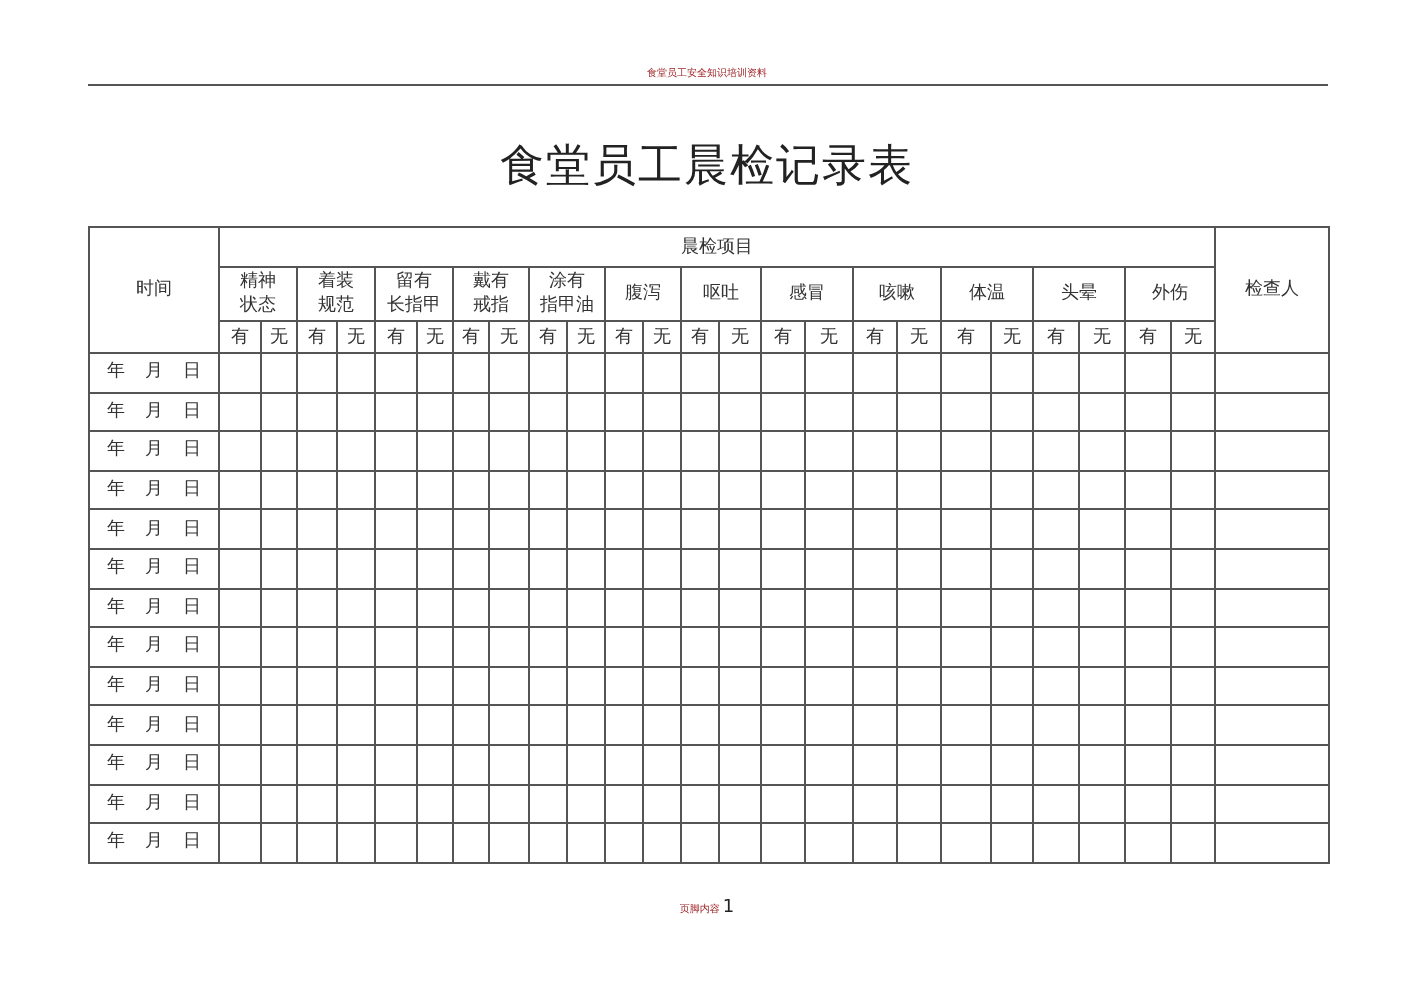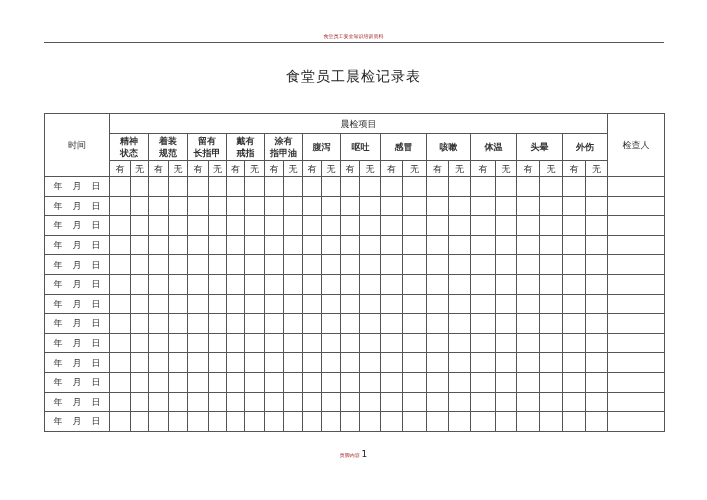--- a/index.html
+++ b/index.html
@@ -1,19 +1,19 @@
 <!DOCTYPE html>
 <html><head>
 <meta charset="utf-8">
 <style>
   html,body{margin:0;padding:0;background:#fff;}
   body{width:707px;height:500px;position:relative;overflow:hidden;font-family:"DejaVu Serif",serif;color:#333;}
   .topline{position:absolute;left:44px;top:42px;width:620px;height:0;border-top:1px solid #555;}
   .header-note{position:absolute;left:0;width:707px;top:33px;text-align:center;font-size:5px;color:#a0262a;font-family:"DejaVu Sans",sans-serif;}
-  .title{position:absolute;left:0;width:707px;top:68px;text-align:center;font-size:14px;color:#222;letter-spacing:1px;}
+  .title{position:absolute;left:0;width:707px;top:68px;text-align:center;font-size:22px;color:#222;letter-spacing:1px;}
   table.grid{position:absolute;left:44px;top:113px;border-collapse:collapse;table-layout:fixed;}
   table.grid td{border:1px solid #555;padding:0;text-align:center;vertical-align:middle;font-size:9px;line-height:12px;color:#333;}
   .date span{display:inline-block;margin:0 5px;}
   .footer{position:absolute;left:0;width:707px;top:449px;text-align:center;font-size:5px;color:#a0262a;font-family:"DejaVu Sans",sans-serif;}
   .footer b{font-size:9px;color:#222;font-weight:normal;}
 </style>
 </head>
 <body>
 
 <div class="header-note">食堂员工安全知识培训资料</div>
@@ -48,21 +48,21 @@
       <col style="width: 23px;">
       <col style="width: 22px;">
       <col style="width: 57px;">
     </colgroup>
   <tbody id="tb">
       <tr style="height: 20px;">
         <td rowspan="3">时间</td>
         <td colspan="24">晨检项目</td>
         <td rowspan="3">检查人</td>
       </tr>
-      <tr style="height: 27px; font-weight: bold;">
+      <tr style="height: 27px;">
         <td colspan="2">
           <div>精神</div>
           <div>状态</div>
         </td>
         <td colspan="2">
           <div>着装</div>
           <div>规范</div>
         </td>
         <td colspan="2">
           <div>留有</div>

